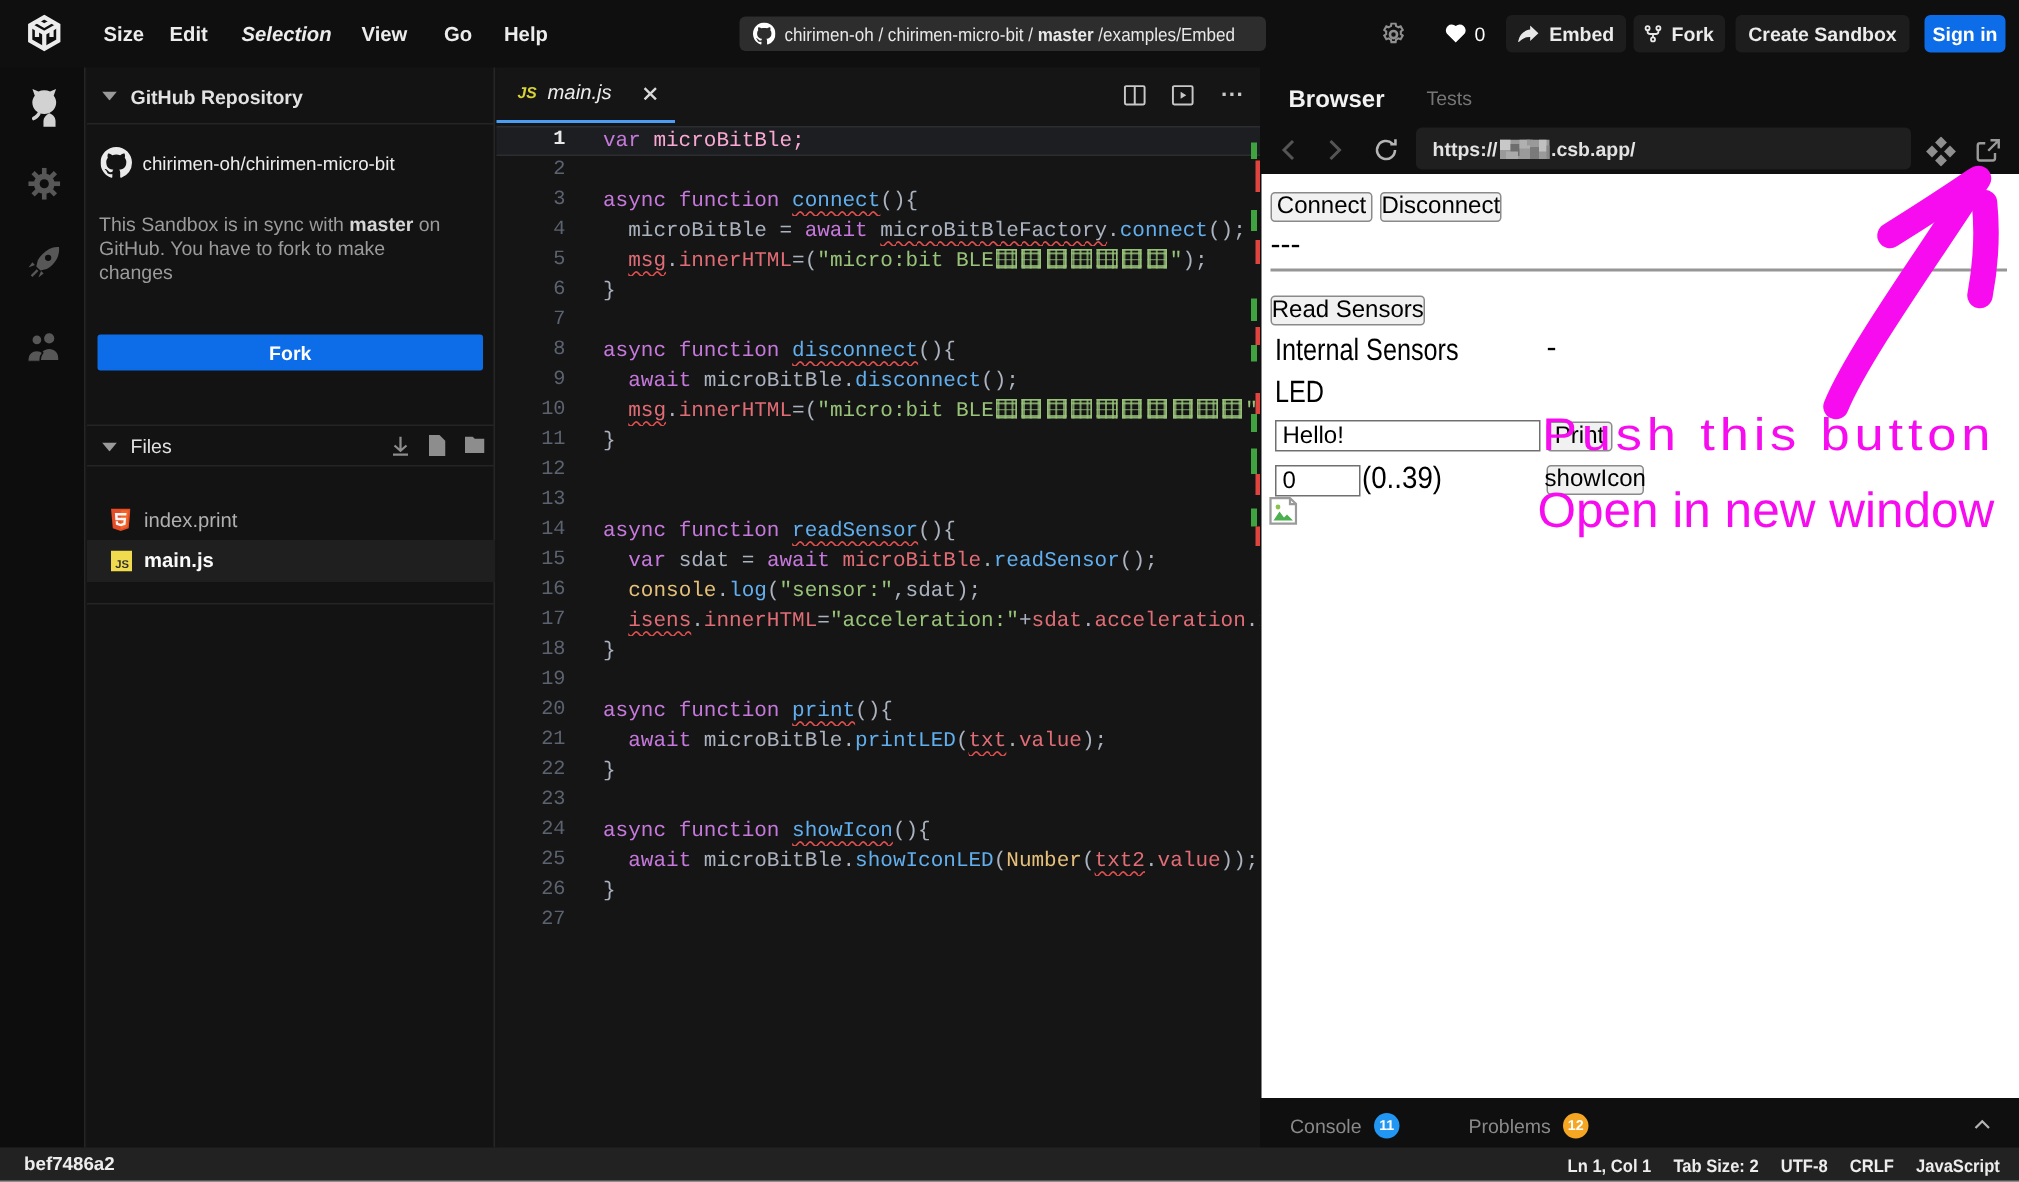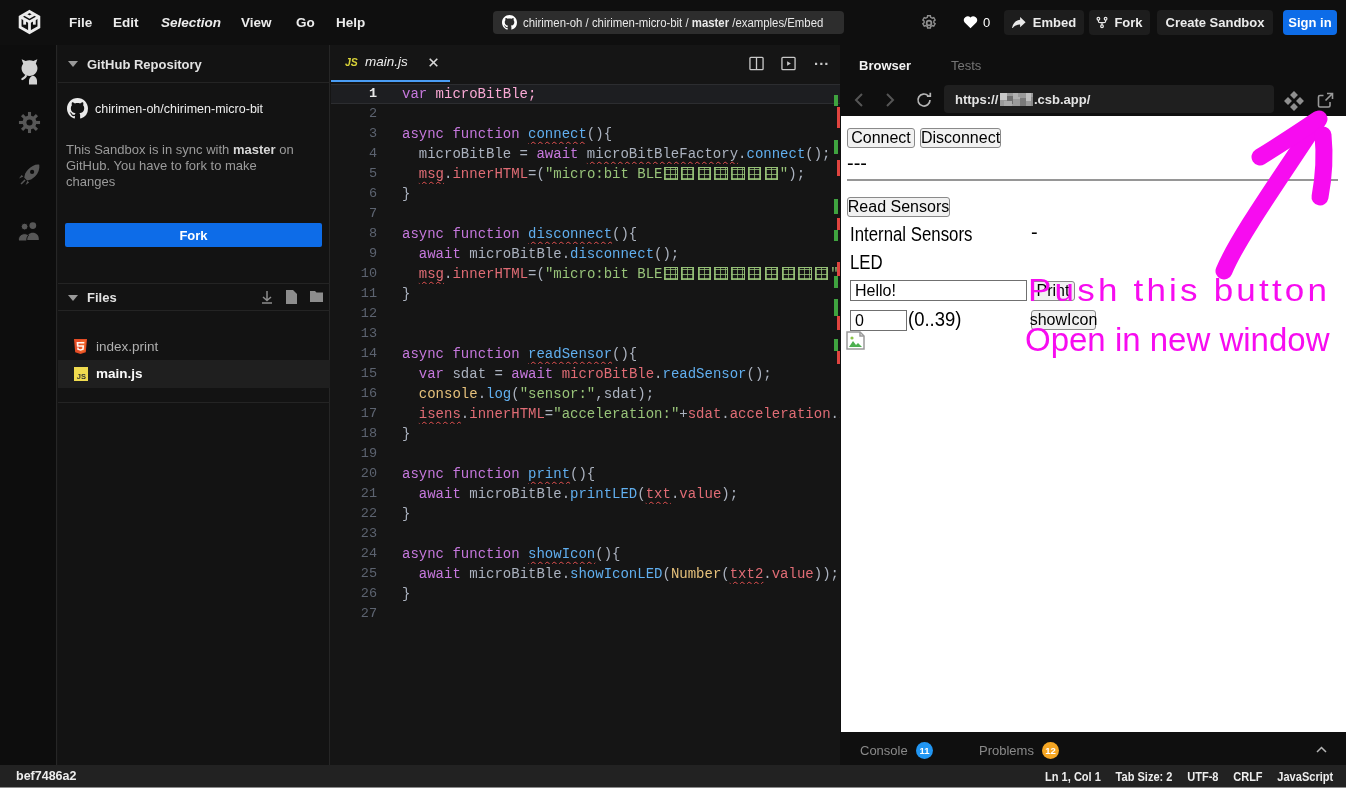--- a/index.html
+++ b/index.html
@@ -17,21 +17,21 @@
 
 <div class="abs" id="topbar" style="left:0;top:0;width:1346px;height:45px;background:#0f0f0f;">
   <svg class="abs" style="left:17px;top:9px" width="25" height="26" viewBox="0 0 32 32" fill="none" stroke="#ececec" stroke-width="3.6">
     <path d="M16 2.5 L28 9.3 V22.7 L16 29.5 L4 22.7 V9.3 Z"></path>
     <path d="M4.6 9.7 L16 16 L27.4 9.7"></path>
     <path d="M16 16 V29"></path>
     <path d="M10.2 6.4 L16 9.7 L21.8 6.4"></path>
     <path d="M9.8 19.4 V13.2"></path>
     <path d="M22.2 19.4 V13.2"></path>
   </svg>
-  <div class="abs menu" style="left:69px;top:15px;">File</div>
+  <div class="abs menu" style="left:69px;top:15px;">Size</div>
   <div class="abs menu" style="left:113px;top:15px;">Edit</div>
   <div class="abs menu" style="left:161px;top:15px;font-style:italic;">Selection</div>
   <div class="abs menu" style="left:241px;top:15px;">View</div>
   <div class="abs menu" style="left:296px;top:15px;">Go</div>
   <div class="abs menu" style="left:336px;top:15px;">Help</div>
 
   <div class="abs" style="left:493px;top:11px;width:351px;height:23px;background:#2d2d2d;border-radius:4px;">
     <svg class="abs" style="left:9px;top:4px" width="15" height="15" viewBox="0 0 16 16" fill="#ffffff">
         <path d="M8 0C3.58 0 0 3.58 0 8c0 3.54 2.29 6.53 5.47 7.59.4.07.55-.17.55-.38 0-.19-.01-.82-.01-1.49-2.01.37-2.53-.49-2.69-.94-.09-.23-.48-.94-.82-1.13-.28-.15-.68-.52-.01-.53.63-.01 1.08.58 1.23.82.72 1.21 1.87.87 2.33.66.07-.52.28-.87.51-1.07-1.78-.2-3.64-.89-3.64-3.95 0-.87.31-1.59.82-2.15-.08-.2-.36-1.02.08-2.12 0 0 .67-.21 2.2.82.64-.18 1.32-.27 2-.27s1.36.09 2 .27c1.53-1.04 2.2-.82 2.2-.82.44 1.1.16 1.92.08 2.12.51.56.82 1.27.82 2.15 0 3.07-1.87 3.75-3.65 3.95.29.25.54.73.54 1.48 0 1.07-.01 1.93-.01 2.2 0 .21.15.46.55.38A8.01 8.01 0 0016 8c0-4.42-3.58-8-8-8z"></path>
       </svg>
@@ -116,21 +116,21 @@
     </svg>
   <div class="abs" style="left:37px;top:57px;font-size:12.5px;color:#ededed;">chirimen-oh/chirimen-micro-bit</div>
   <div class="abs" style="left:8px;top:97px;width:252px;font-size:13px;line-height:16px;color:#9b9b9b;">This Sandbox is in sync with <b style="color:#d6d6d6">master</b> on<br>GitHub. You have to fork to make<br>changes</div>
   <div class="abs" style="left:7px;top:178px;width:257px;height:24px;background:#0d6ce8;border-radius:2px;color:#fff;font-weight:bold;font-size:13px;display:flex;align-items:center;justify-content:center;">Fork</div>
   <div class="abs" style="left:0;top:238px;width:272px;height:1px;background:#242424;"></div>
 
   <div class="abs" style="left:0;top:239px;width:272px;height:27px;border-bottom:1px solid #242424;">
     <svg class="abs" style="left:10px;top:11px" width="10" height="6" viewBox="0 0 10 6" fill="#9a9a9a">
         <path d="M0 0h10L5 6z"></path>
       </svg>
-    <div class="abs" style="left:29px;top:6px;font-size:13px;font-weight:bold;color:#e2e2e2;">Files</div>
+    <div class="abs" style="left:29px;top:6px;font-size:13px;font-weight:normal;color:#e2e2e2;">Files</div>
     <svg class="abs" style="left:203px;top:7px" width="12" height="13" viewBox="0 0 12 13" fill="none" stroke="#8d8d8d" stroke-width="1.5">
         <path d="M6 0v9M2 6l4 3.5L10 6M1 12h10"></path>
       </svg>
     <svg class="abs" style="left:228px;top:6px" width="11" height="14" viewBox="0 0 11 14" fill="#8d8d8d">
         <path d="M0 0h7l4 4v10H0z"></path>
       </svg>
     <svg class="abs" style="left:252px;top:7px" width="13" height="11" viewBox="0 0 13 11" fill="#8d8d8d">
         <path d="M0 0h5l1.5 1.5H13V11H0z"></path>
       </svg>
   </div>
@@ -233,21 +233,21 @@
       <div class="abs" style="left:505.5px;top:217px;width:3.5px;height:14px;background:#e0443f;"></div>
       <div class="abs" style="left:503px;top:231px;width:3.5px;height:12px;background:#3fa33f;"></div>
       <div class="abs" style="left:503px;top:254px;width:3.5px;height:17px;background:#3fa33f;"></div>
       <div class="abs" style="left:505.5px;top:271px;width:3.5px;height:14px;background:#e0443f;"></div>
       <div class="abs" style="left:503px;top:294px;width:3.5px;height:12px;background:#3fa33f;"></div>
       <div class="abs" style="left:505.5px;top:306px;width:3.5px;height:13px;background:#e0443f;"></div>
     </div>
 </div>
 
 <div class="abs" id="browser" style="left:840px;top:45px;width:506px;height:720px;background:#0f0f0f;">
-  <div class="abs" style="left:19px;top:13px;font-size:13px;font-weight:bold;color:#f2f2f2;">Browser</div>
+  <div class="abs" style="left:19px;top:13px;font-size:16px;font-weight:bold;color:#f2f2f2;">Browser</div>
   <div class="abs" style="left:111px;top:13px;font-size:13px;color:#757575;">Tests</div>
 
   <svg class="abs" style="left:14px;top:48px" width="10" height="14" viewBox="0 0 10 14" fill="none" stroke="#555" stroke-width="2">
       <path d="M8 1 2 7l6 6"></path>
     </svg>
   <svg class="abs" style="left:45px;top:48px" width="10" height="14" viewBox="0 0 10 14" fill="none" stroke="#555" stroke-width="2">
       <path d="M2 1l6 6-6 6"></path>
     </svg>
   <svg class="abs" style="left:76px;top:47px" width="16" height="16" viewBox="0 0 16 16" fill="none" stroke="#b5b5b5" stroke-width="1.7">
       <path d="M14 8a6 6 0 1 1-1.76-4.24"></path>

